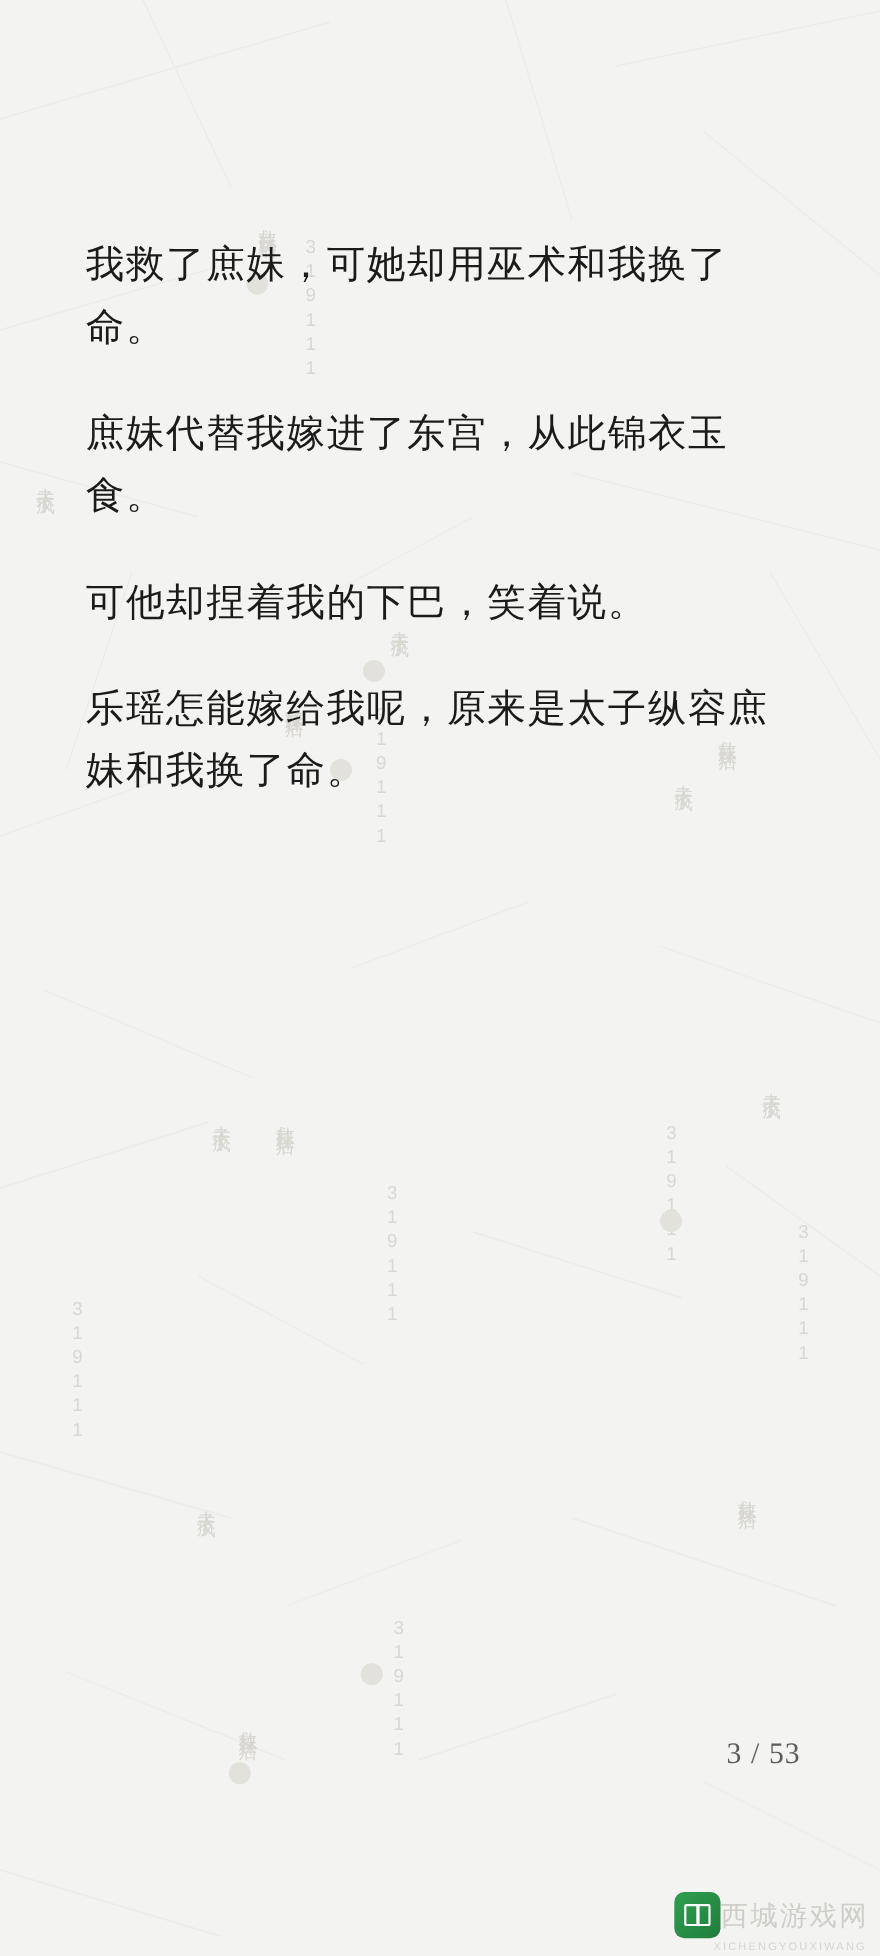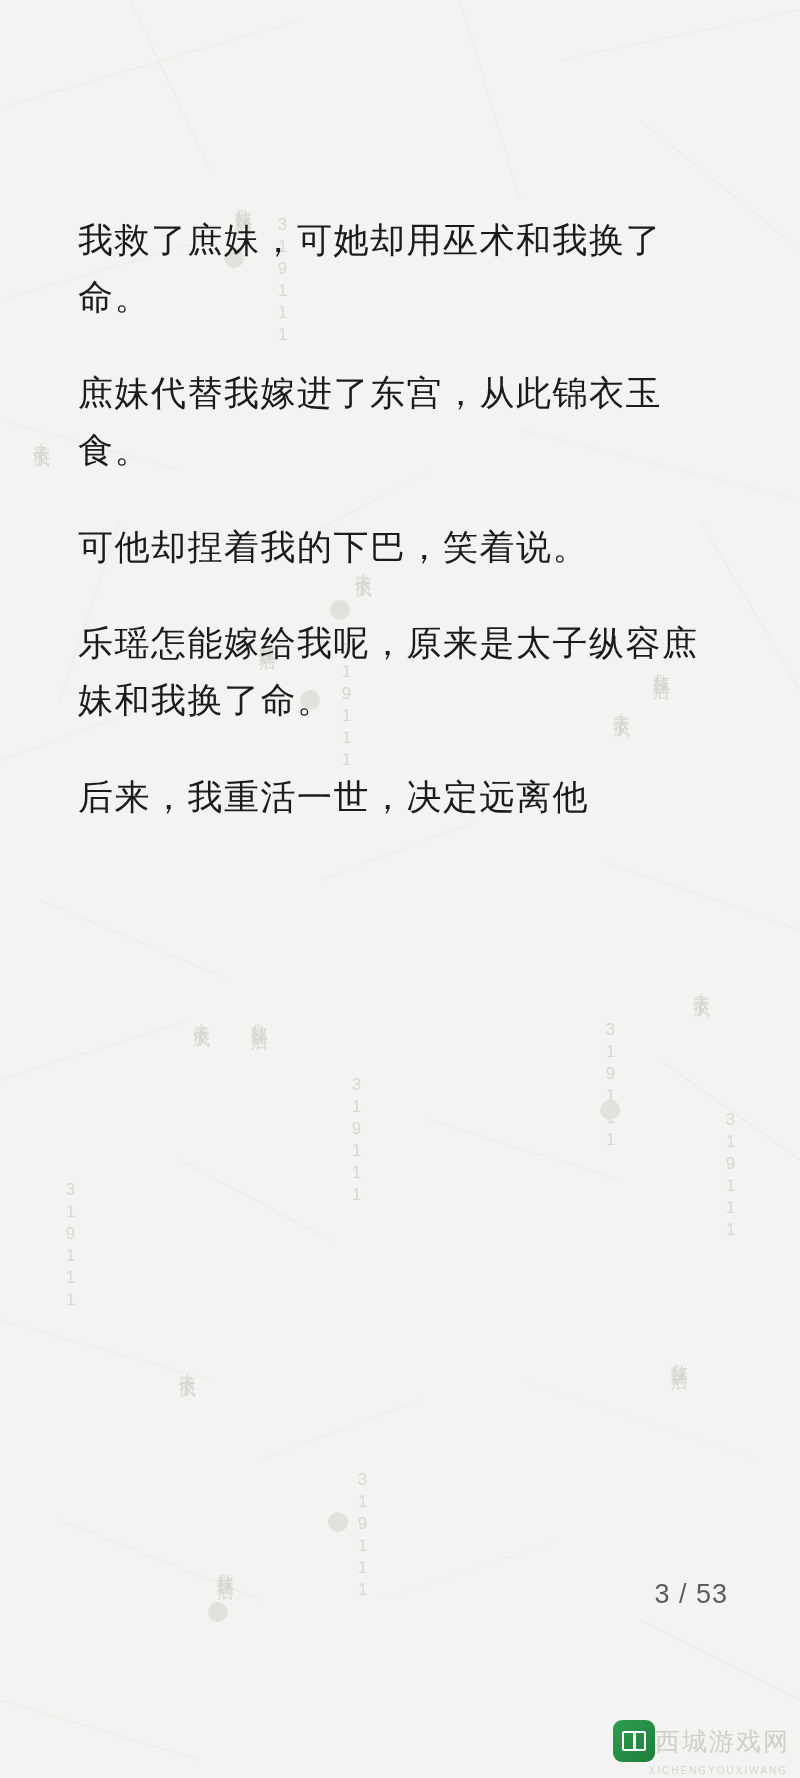--- a/index.html
+++ b/index.html
@@ -77,21 +77,21 @@
 
   
   .page-number {
     position: absolute;
     right: 72px;
     bottom: 168px;
     font-size: 27px;
     color: #5d5d5d;
     letter-spacing: 1px;
     z-index: 3;
-    font-family: Liberation Sans, sans-serif;
+    font-family: Liberation Serif, serif;
   }
 
   .site-badge {
     position: absolute;
     right: 10px;
     bottom: 16px;
     display: flex;
     align-items: center;
     z-index: 4;
   }
@@ -199,21 +199,20 @@
   <span class="wm-badge" style="left:600px; top:1100px;"></span>
   <span class="wm-badge" style="left:328px; top:1512px;"></span>
   <span class="wm-badge" style="left:208px; top:1602px;"></span>
 </div>
 
 <div class="page">
   <p class="para">我救了庶妹，可她却用巫术和我换了命。</p>
   <p class="para">庶妹代替我嫁进了东宫，从此锦衣玉食。</p>
   <p class="para">可他却捏着我的下巴，笑着说。</p>
   <p class="para">乐瑶怎能嫁给我呢，原来是太子纵容庶妹和我换了命。</p>
-  <p class="para">后来，我重活一世，决定远离他</p>
 </div>
 
 <div class="page-number">3 / 53</div>
 
 <div class="site-badge">
   <span class="logo"></span>
   <span class="site-name">西城游戏网</span>
   <span class="site-url">XICHENGYOUXIWANG</span>
 </div>
 

